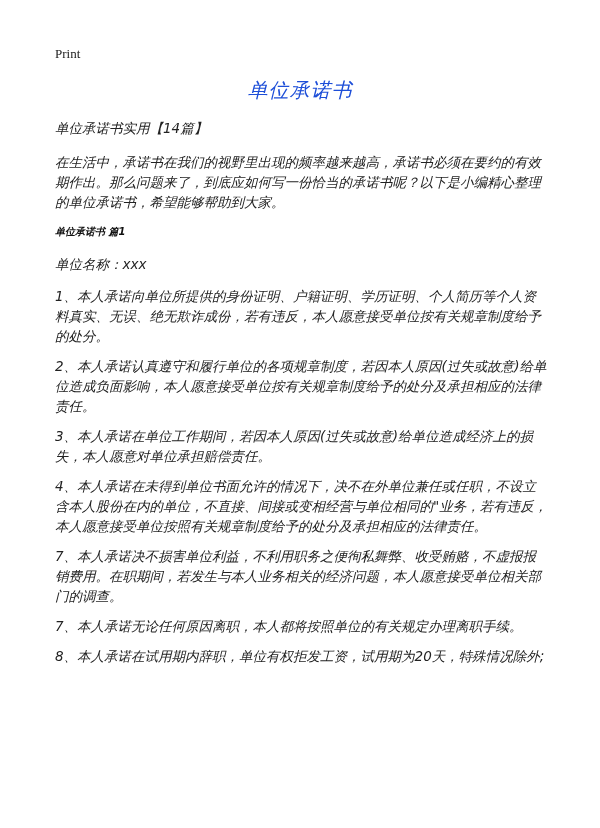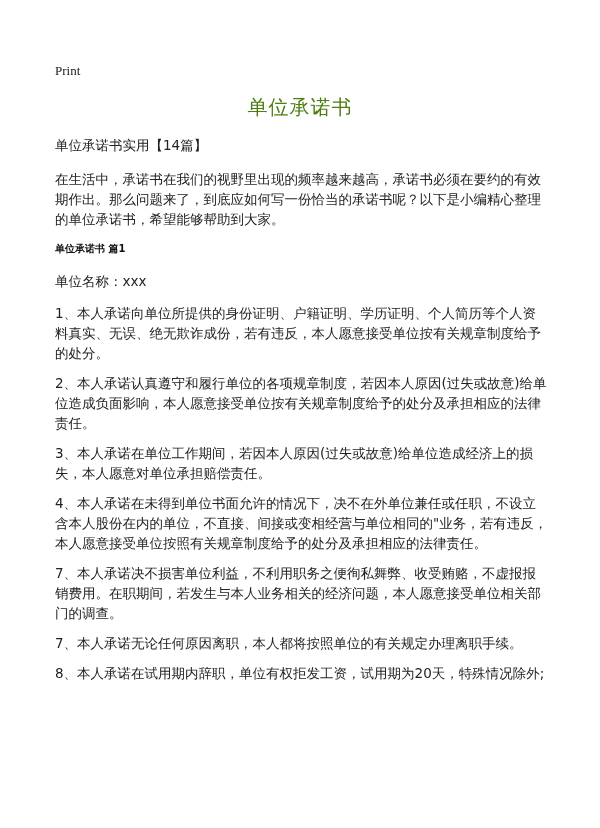--- a/index.html
+++ b/index.html
@@ -1,33 +1,33 @@
 <!DOCTYPE html>
 <html><head>
 <meta charset="utf-8">
 <style>
   html, body { margin: 0; padding: 0; background: #ffffff; }
   body {
     width: 600px; height: 828px; overflow: hidden; position: relative;
     color: #1a1a1a;
     font-family: "DejaVu Sans", "Liberation Sans", sans-serif;
   }
-  .page { position: absolute; left: 0; top: 0; width: 600px; height: 732px; margin-top: 17px; }
+  .page { position: absolute; left: 0; top: 0; width: 600px; height: 732px; }
   .print {
     position: absolute; left: 55px; top: 46px;
     font-family: "Liberation Serif", "DejaVu Serif", serif;
     font-size: 13px; color: #222;
   }
   .title {
     position: absolute; left: 0; width: 600px; top: 77px; text-align: center;
-    font-size: 20px; color: #4d7c0f; letter-spacing: 1px;
+    font-size: 20px; color: #1d4ed8; letter-spacing: 1px; font-style: italic;
   }
   .content {
     position: absolute; left: 55px; top: 118px; width: 493px;
-    font-size: 13.5px; line-height: 20px; color: #222;
+    font-size: 13.5px; line-height: 20px; color: #222; font-style: italic;
   }
   .content p { margin: 0 0 10px 0; }
   .subtitle { margin-bottom: 14px !important; }
   .section-heading { font-weight: bold; font-size: 10px; margin: 6px 0 12px 0 !important; color: #111; }
   .unit-name { margin-bottom: 12px !important; }
 </style>
 </head>
 <body>
 
 <div class="page">

